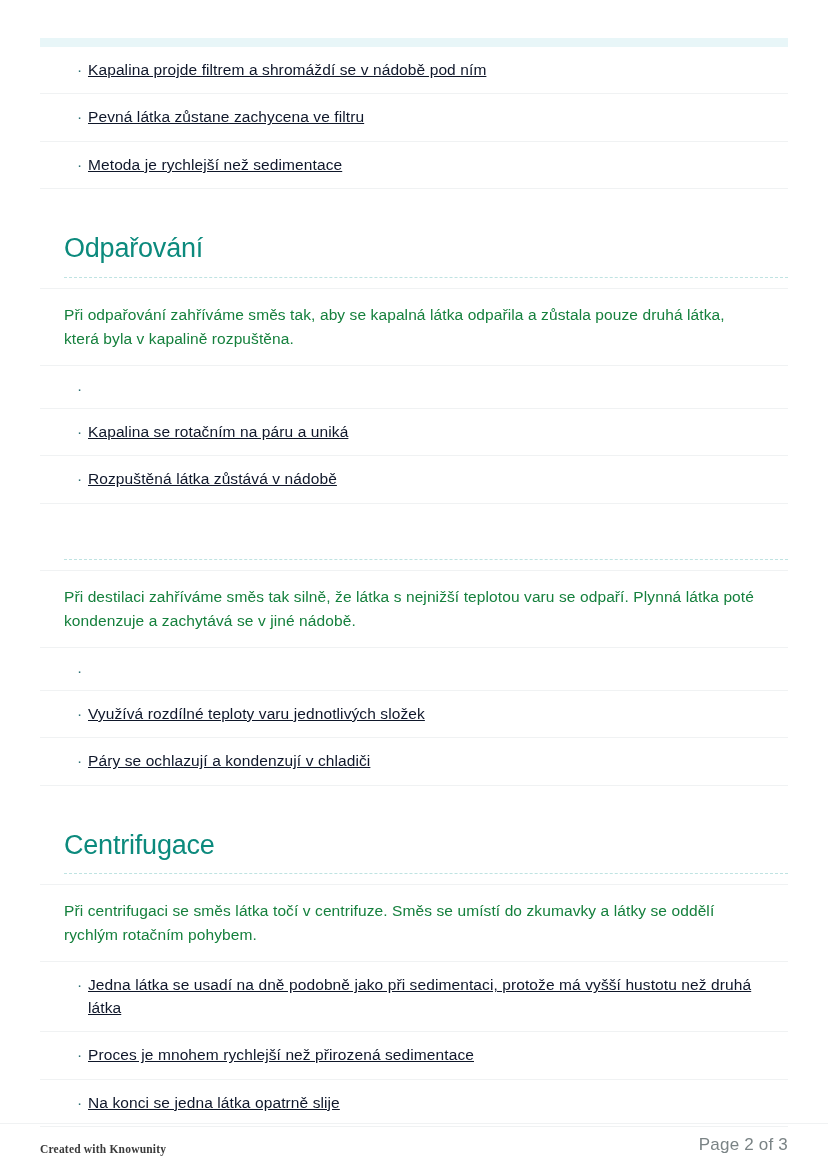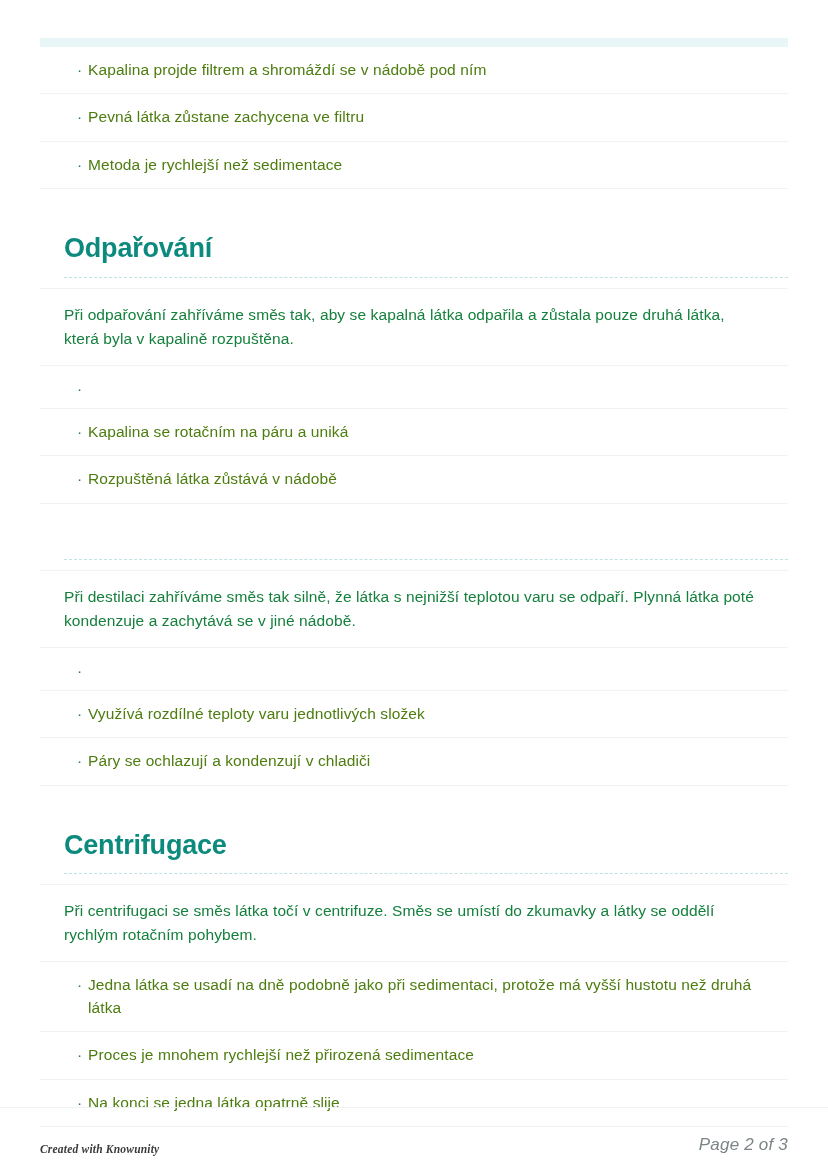--- a/index.html
+++ b/index.html
@@ -51,43 +51,44 @@
 
   .bullet-row {
     position: relative;
     border-top: 1px solid #f0f2f3;
     padding: 12px 0 12px 48px;
     min-height: 43px;
   }
   .bullet-row:first-child { border-top: none; }
 
   .bullet-text {
-    color: #4d7c0f;
+    color: #0f172a;
     font-size: 15.5px;
     line-height: 1.45;
     letter-spacing: 0.1px;
+    text-decoration: underline;
   }
   .bullet-dot {
     position: absolute;
     left: 37px;
     top: 12px;
     color: #2c6f74;
     font-size: 15.5px;
     line-height: 1.45;
   }
 
   .heading-row {
     position: relative;
     border-top: 1px solid #f0f2f3;
     padding: 22px 0 10px 24px;
   }
   .heading {
     color: #0c8a7d;
     font-size: 27px;
-    font-weight: bold;
+    font-weight: normal;
     letter-spacing: -0.2px;
     line-height: 1.2;
   }
   .heading-underline {
     margin: 12px 0 0 0;
     border-bottom: 1px dashed #bfe3e2;
     width: 100%;
   }
 
   .para-row {
@@ -106,23 +107,22 @@
   .spacer-row {
     border-top: 1px solid #f0f2f3;
     height: 22px;
   }
 
   .footer {
     position: absolute;
     left: 0;
     right: 0;
     bottom: 0;
-    height: 64px;
-    border-top: 1px solid #f0f2f3;
-    font-style: italic;
+    height: 48px;
+    border-top: 1px solid #f0f2f3;
   }
   .footer-left {
     position: absolute;
     left: 40px;
     bottom: 16px;
     color: #3a3a3a;
     font-family: "Liberation Serif", serif;
     font-weight: bold;
     font-size: 11.5px;
     letter-spacing: 0.2px;

